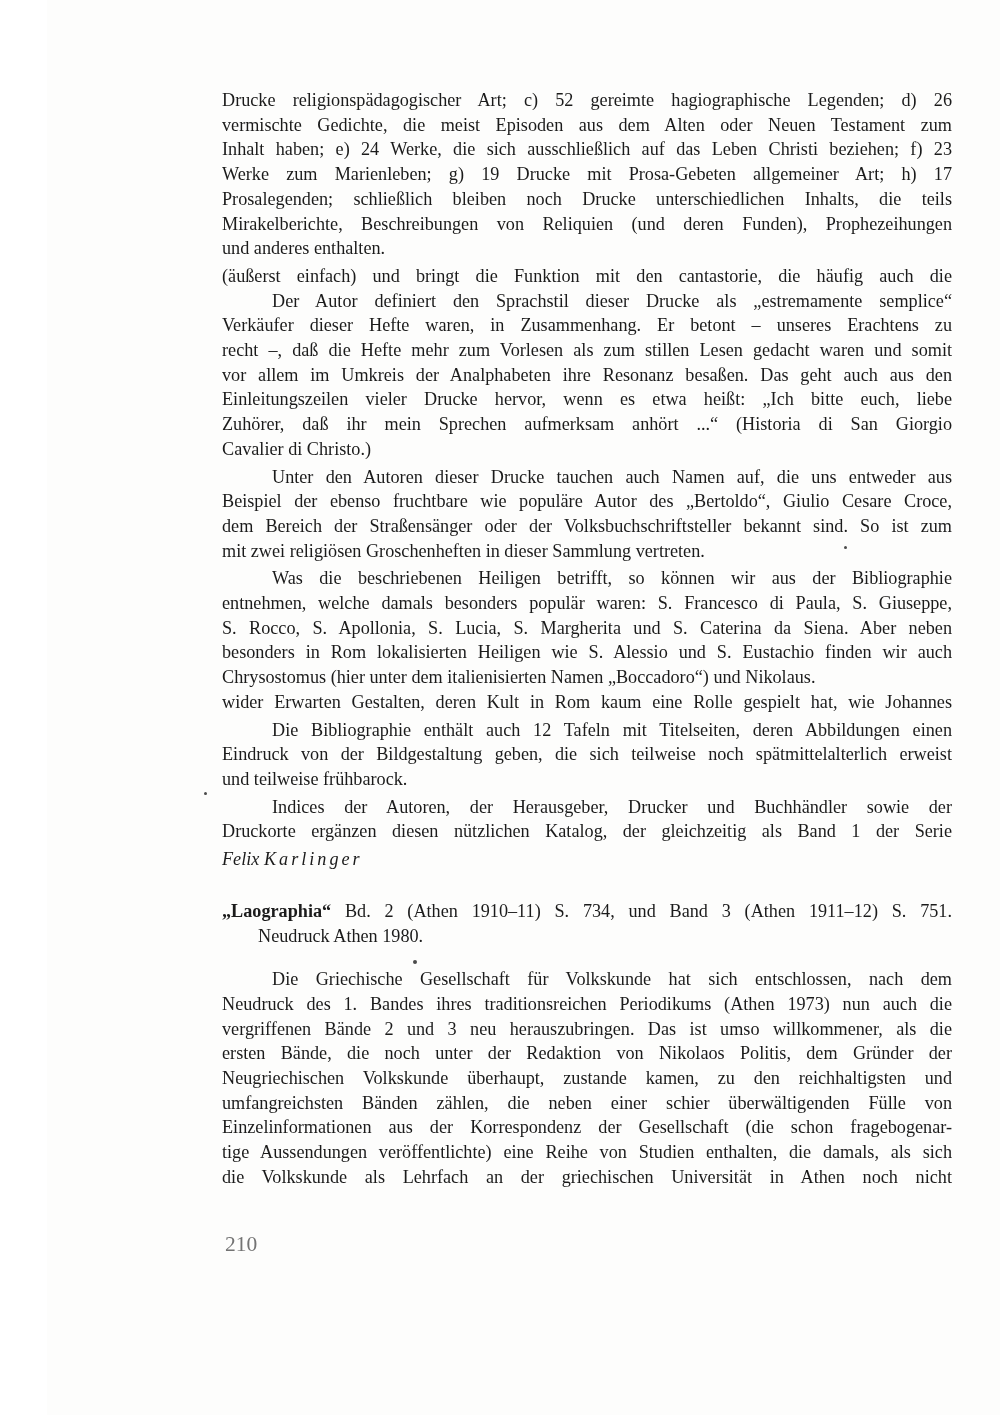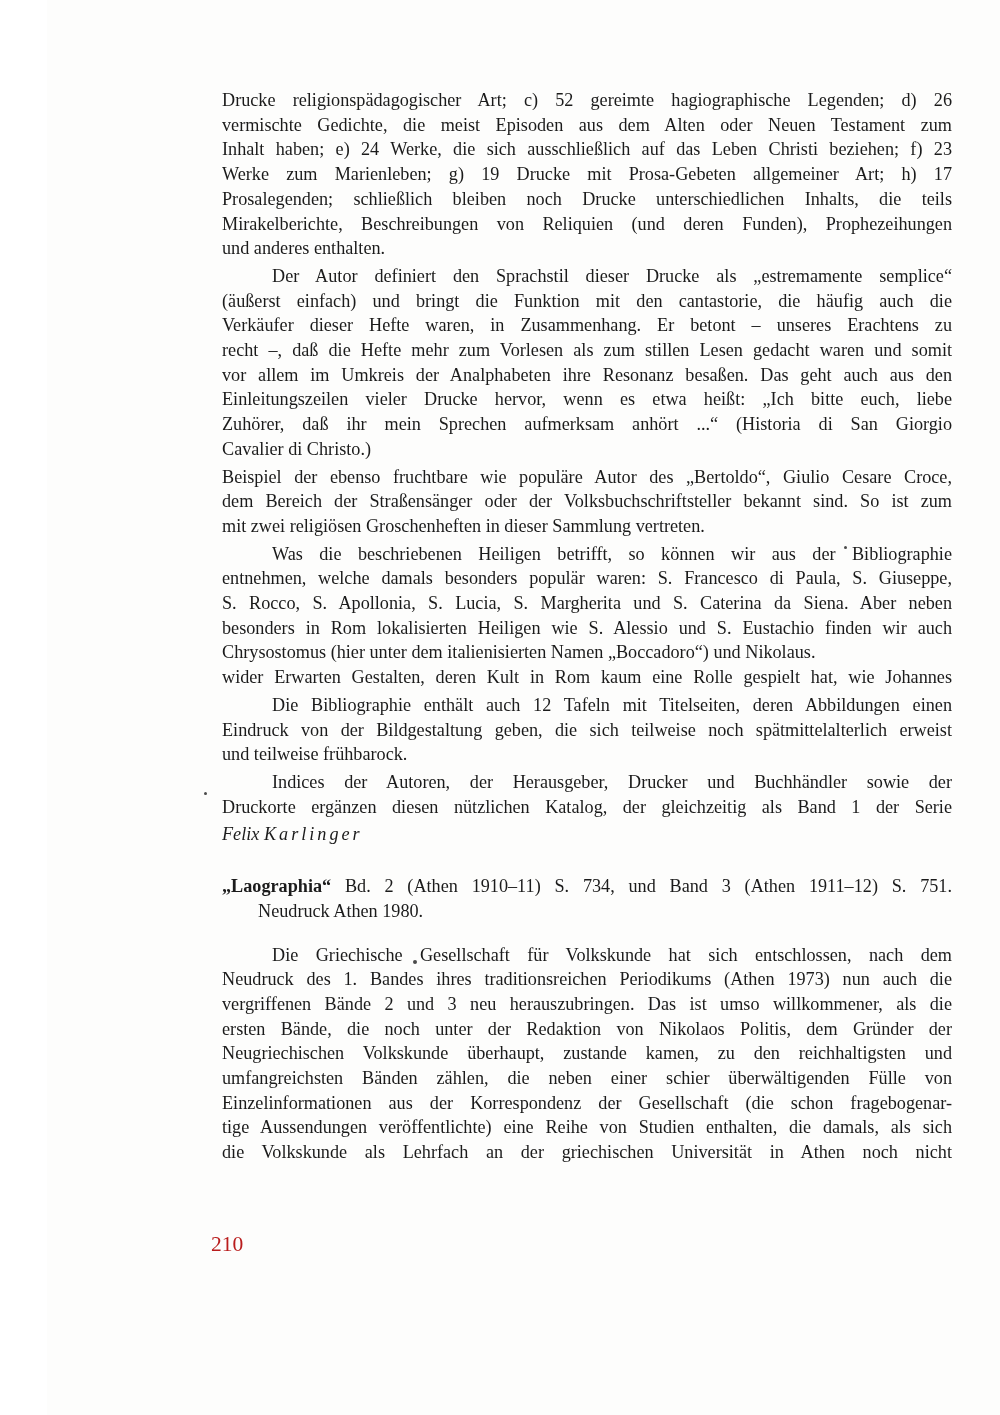--- a/index.html
+++ b/index.html
@@ -40,24 +40,24 @@
     text-align: left;
     padding-right: 50px;
     font-style: italic;
   }
   .signature .last { letter-spacing: 3px; }
   .entry-heading { margin: 0 0 19px 0; }
   .entry-heading .bold { font-weight: bold; }
   .heading-line2 { text-indent: 36px; }
   .page-number {
     position: absolute;
-    left: 164px;
+    left: 178px;
     top: 1232px;
     font-size: 21.5px;
-    color: #b91c1c;
+    color: #737373;
   }
   .speck {
     position: absolute;
     background: #4a4a4a;
     border-radius: 50%;
   }
   #speck-1 { left: 797px; top: 546px; width: 3px; height: 3px; }
   #speck-2 { left: 157px; top: 792px; width: 3px; height: 3px; }
   #speck-3 { left: 366px; top: 960px; width: 4px; height: 4px; }
 </style>
@@ -72,30 +72,31 @@
         <div class="para">
           <div class="jline">Drucke religionspädagogischer Art; c) 52 gereimte hagiographische Legenden; d) 26</div>
           <div class="jline">vermischte Gedichte, die meist Episoden aus dem Alten oder Neuen Testament zum</div>
           <div class="jline">Inhalt haben; e) 24 Werke, die sich ausschließlich auf das Leben Christi beziehen; f) 23</div>
           <div class="jline">Werke zum Marienleben; g) 19 Drucke mit Prosa-Gebeten allgemeiner Art; h) 17</div>
           <div class="jline">Prosalegenden; schließlich bleiben noch Drucke unterschiedlichen Inhalts, die teils</div>
           <div class="jline">Mirakelberichte, Beschreibungen von Reliquien (und deren Funden), Prophezeihungen</div>
           <div class="jline endline">und anderes enthalten.</div>
         </div>
         <div class="para">
+          <div class="jline">(äußerst einfach) und bringt die Funktion mit den cantastorie, die häufig auch die</div>
           <div class="jline indent">Der Autor definiert den Sprachstil dieser Drucke als „estremamente semplice“</div>
-          <div class="jline">(äußerst einfach) und bringt die Funktion mit den cantastorie, die häufig auch die</div>
           <div class="jline">Verkäufer dieser Hefte waren, in Zusammenhang. Er betont – unseres Erachtens zu</div>
           <div class="jline">recht –, daß die Hefte mehr zum Vorlesen als zum stillen Lesen gedacht waren und somit</div>
           <div class="jline">vor allem im Umkreis der Analphabeten ihre Resonanz besaßen. Das geht auch aus den</div>
           <div class="jline">Einleitungszeilen vieler Drucke hervor, wenn es etwa heißt: „Ich bitte euch, liebe</div>
           <div class="jline">Zuhörer, daß ihr mein Sprechen aufmerksam anhört ...“ (Historia di San Giorgio</div>
           <div class="jline endline">Cavalier di Christo.)</div>
         </div>
         <div class="para">
+          <div class="jline indent">Unter den Autoren dieser Drucke tauchen auch Namen auf, die uns entweder aus</div>
           <div class="jline">Beispiel der ebenso fruchtbare wie populäre Autor des „Bertoldo“, Giulio Cesare Croce,</div>
           <div class="jline">dem Bereich der Straßensänger oder der Volksbuchschriftsteller bekannt sind. So ist zum</div>
           <div class="jline endline">mit zwei religiösen Groschenheften in dieser Sammlung vertreten.</div>
         </div>
         <div class="para">
           <div class="jline indent">Was die beschriebenen Heiligen betrifft, so können wir aus der Bibliographie</div>
           <div class="jline">entnehmen, welche damals besonders populär waren: S. Francesco di Paula, S. Giuseppe,</div>
           <div class="jline">S. Rocco, S. Apollonia, S. Lucia, S. Margherita und S. Caterina da Siena. Aber neben</div>
           <div class="jline">besonders in Rom lokalisierten Heiligen wie S. Alessio und S. Eustachio finden wir auch</div>
           <div class="jline endline">Chrysostomus (hier unter dem italienisierten Namen „Boccadoro“) und Nikolaus.</div>

